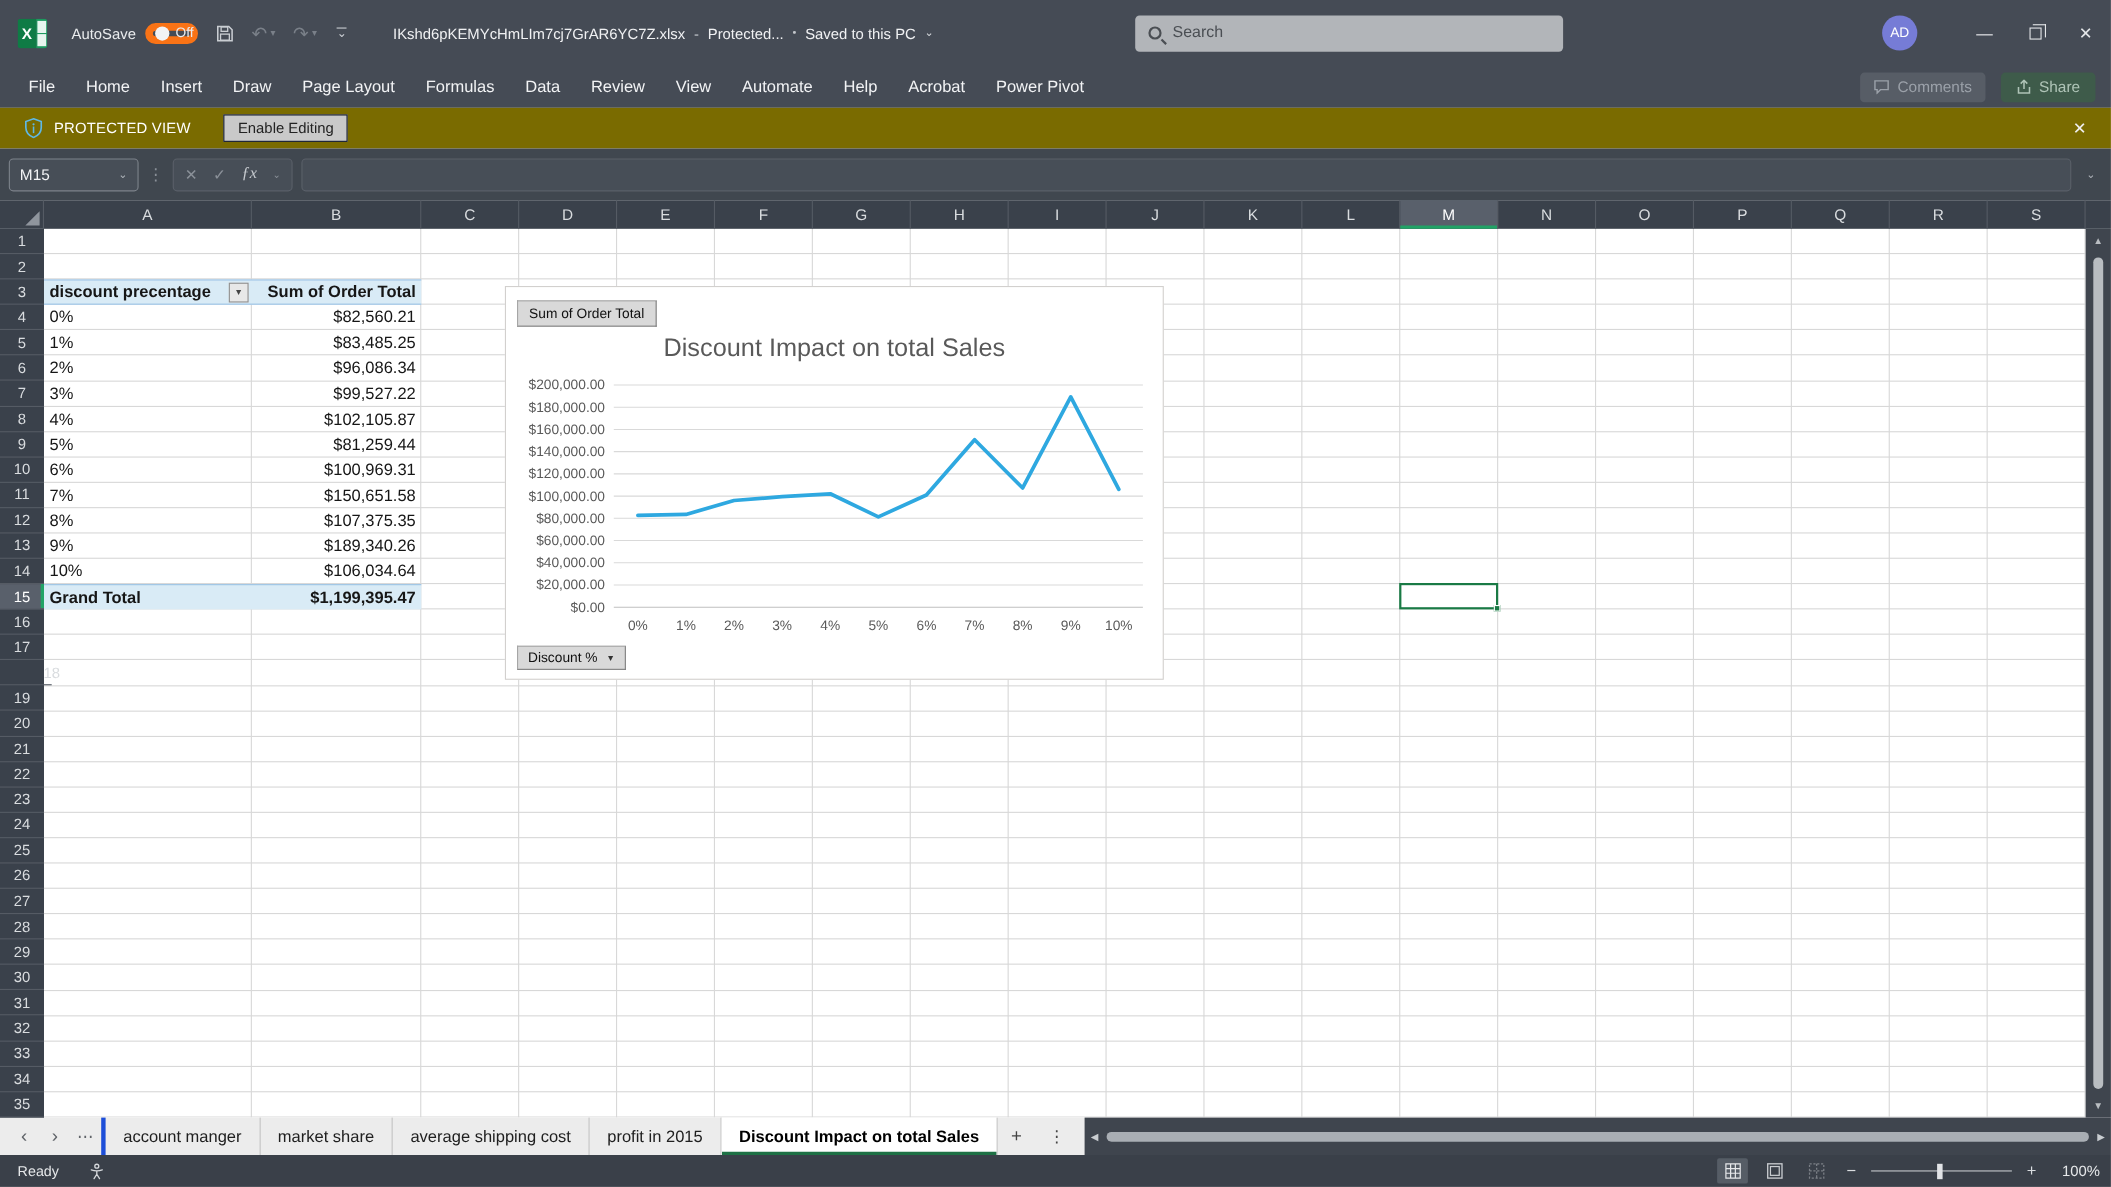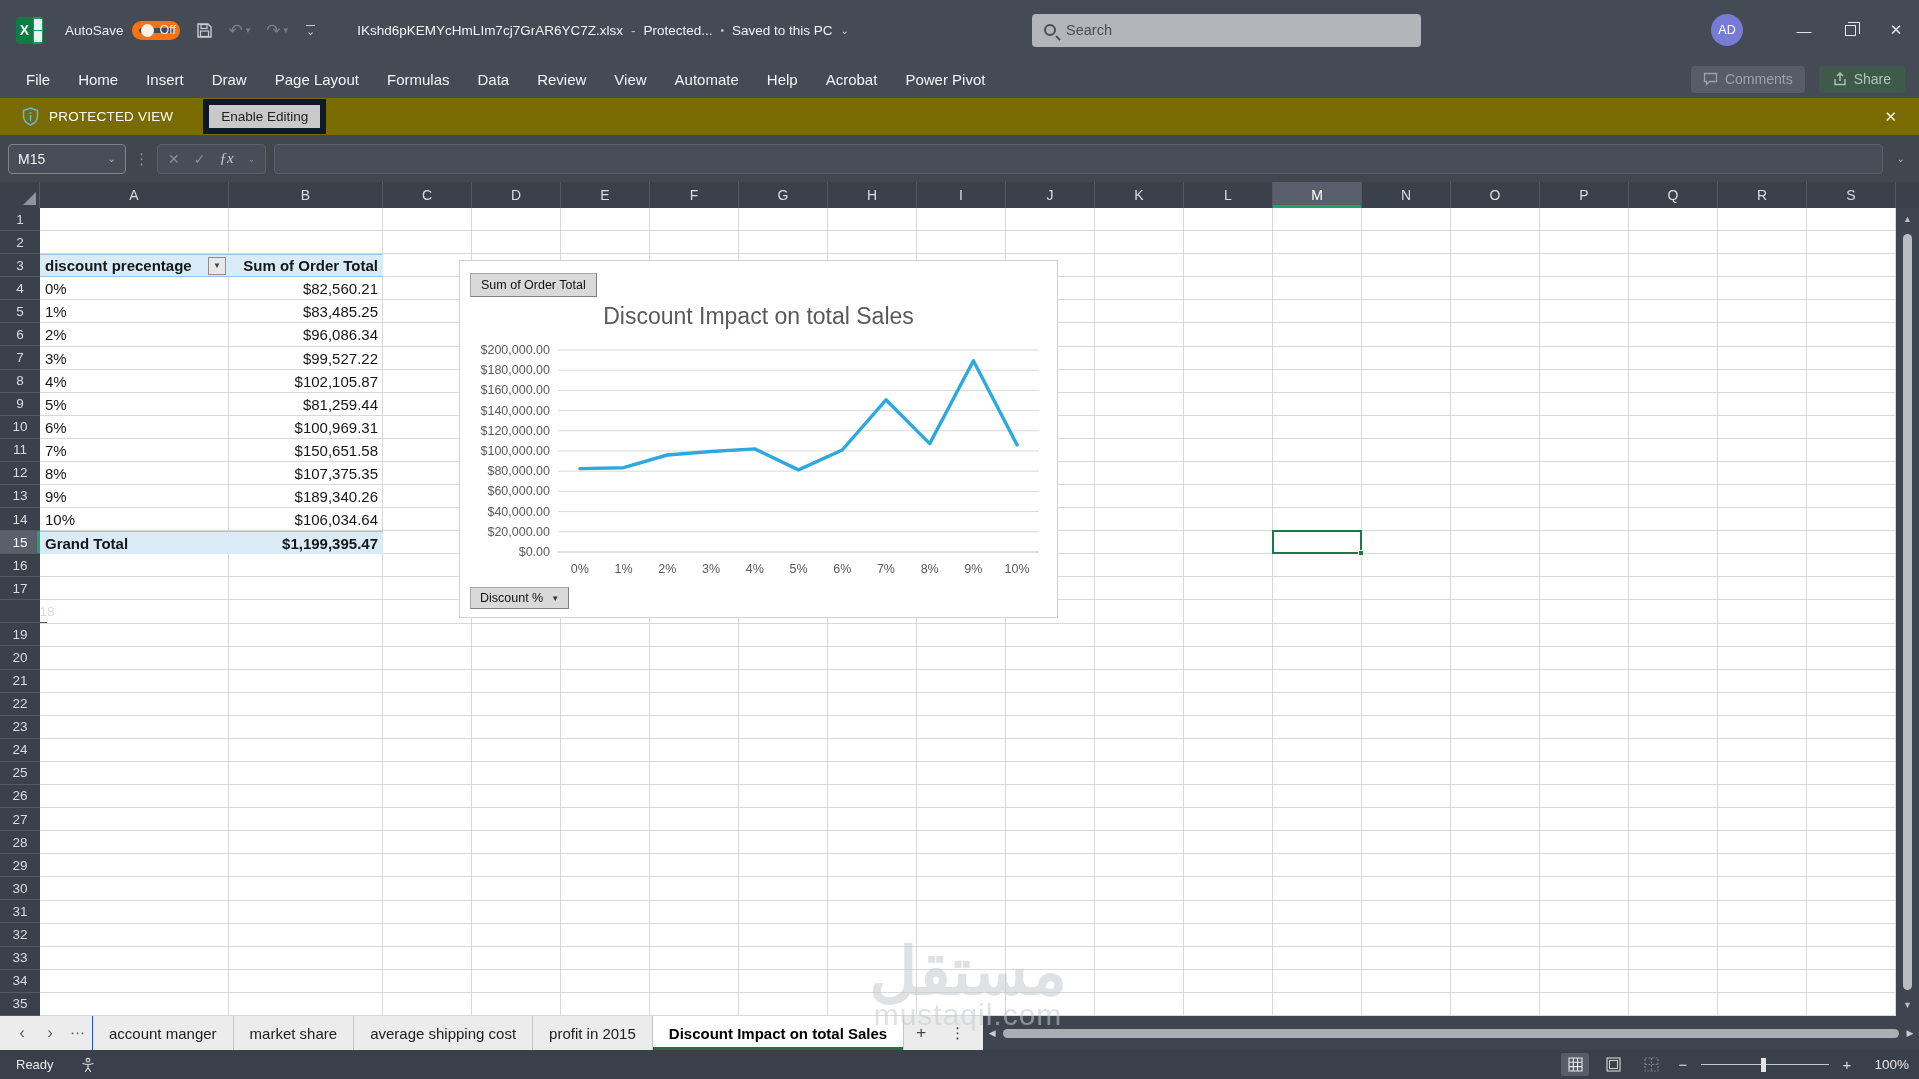--- a/index.html
+++ b/index.html
@@ -43,21 +43,21 @@
   .menu-item { color:#F2F3F5; font-size:15px; padding:0 14px; height:38px; display:flex; align-items:center; cursor:pointer; }
   .menu-right { margin-left:auto; display:flex; align-items:center; gap:14px; padding-right:14px; }
   .comments-btn { background:#575D66; color:#9BA1A9; border-radius:4px; height:27px; display:flex; align-items:center; gap:7px; padding:0 12px; font-size:14px; }
   .share-btn { background:#3E5B4A; color:#AFC4B7; border-radius:4px; height:27px; display:flex; align-items:center; gap:7px; padding:0 14px; font-size:14px; }
 
   
   .banner { height:37px; background:#7A6B00; display:flex; align-items:center; color:#FFFFFF; flex:none; padding:0 14px; }
   .shield { margin:0 10px 0 8px; flex:none; display:flex; }
   .pv-label { font-weight:normal; font-size:13.5px; letter-spacing:.2px; margin-right:14px; white-space:nowrap; }
   .pv-msg { font-size:13.5px; text-decoration:underline; white-space:nowrap; cursor:pointer; }
-  .pv-btn { margin-left:16px; background:#C9C9C9; color:#222; border:6px solid #0f172a; font-size:13.5px; padding:4px 12px; cursor:pointer; white-space:nowrap; font-family:"Liberation Sans",sans-serif; }
+  .pv-btn { margin-left:16px; background:#C9C9C9; color:#222; border:1px solid #0f172a; font-size:13.5px; padding:4px 12px; cursor:pointer; white-space:nowrap; font-family:"Liberation Sans",sans-serif; }
   .pv-close { margin-left:auto; color:#F0F0F0; font-size:15px; cursor:pointer; padding:0 8px; }
 
   
   .formulabar { height:47px; background:#40474F; display:flex; align-items:center; flex:none; padding:0 8px; gap:8px; }
   .namebox { width:118px; height:30px; background:#474E57; border:1px solid #7D838B; border-radius:4px; display:flex; align-items:center; color:#F2F3F5; font-size:14px; padding:0 9px; }
   .namebox .nb-caret { margin-left:auto; color:#AEB3B9; font-size:10px; }
   .fb-dots { color:#8A9098; font-size:15px; }
   .fb-btns { height:30px; background:#474E57; border:1px solid #5A6069; border-radius:4px; display:flex; align-items:center; padding:0 10px; gap:14px; color:#8A9098; font-size:14px; }
   .fb-fx { font-style:italic; font-family:"Liberation Serif",serif; font-size:15px; color:#C6CACF; }
   .fb-input { flex:1; height:30px; background:#474E57; border:1px solid #5A6069; border-radius:4px; color:#fff; font-size:14px; padding:0 10px; outline:none; font-family:"Liberation Sans",sans-serif; }
@@ -103,21 +103,21 @@
   .vscroll { width:23px; flex:none; background:#3F454E; position:relative; z-index:8; }
   .vscroll .arr { position:absolute; left:0; right:0; text-align:center; color:#B9BDC1; font-size:9px; }
   .vscroll .thumb { position:absolute; left:7px; width:9px; border-radius:5px; background:#B9BDC1; top:26px; bottom:26px; }
 
   
   .tabbar { height:34px; background:#ECECEC; display:flex; align-items:stretch; flex:none; position:relative; }
   .tab-nav { display:flex; align-items:center; gap:0; padding-left:8px; }
   .tab-nav span { width:28px; text-align:center; color:#5F6368; font-size:17px; cursor:pointer; }
   .tab-nav .more { font-size:15px; letter-spacing:1px; }
   .sheettab { display:flex; align-items:center; padding:0 16px; font-size:15px; color:#202020; border-right:1px solid #C4C4C4; cursor:pointer; white-space:nowrap; }
-  .sheettab:first-of-type { border-left:1px solid #1d4ed8; }
+  .sheettab:first-of-type { border-left:4px solid #1d4ed8; }
   .sheettab.active { background:#fff; border-right:1px solid #C4C4C4; box-shadow:inset 0 -3px 0 #1E7145; font-weight:bold; color:#000; }
   .tab-add, .tab-kebab { display:flex; align-items:center; padding:0 12px; color:#444; font-size:17px; cursor:pointer; }
   .tab-kebab { font-size:15px; }
   .hscrollzone { flex:1; background:#3F454E; margin-left:6px; position:relative; display:flex; align-items:center; }
   .hscrollzone .harr { color:#C9CDD1; font-size:9px; width:18px; text-align:center; flex:none; cursor:pointer; }
   .hscrollzone .hthumb { height:9px; border-radius:5px; background:#A9AEB4; flex:1; margin:0 2px; }
 
   
   .statusbar { height:29px; background:#3A4049; display:flex; align-items:center; color:#E6E8EA; font-size:13px; flex:none; padding:0 10px; }
   .sb-ready { padding:0 6px; }
@@ -530,18 +530,14 @@
       <span class="zoom-minus">−</span>
       <span class="zoom-slider">
         <span class="track"></span>
         <span class="sl-thumb"></span>
       </span>
       <span class="zoom-plus">+</span>
       <span class="zoom-pct">100%</span>
     </div>
   </div>
 
-  <div class="watermark">
-    <div class="ar">مستقل</div>
-    <div class="lat">mustaqil.com</div>
-  </div>
 
 </div>
 
 </body></html>

